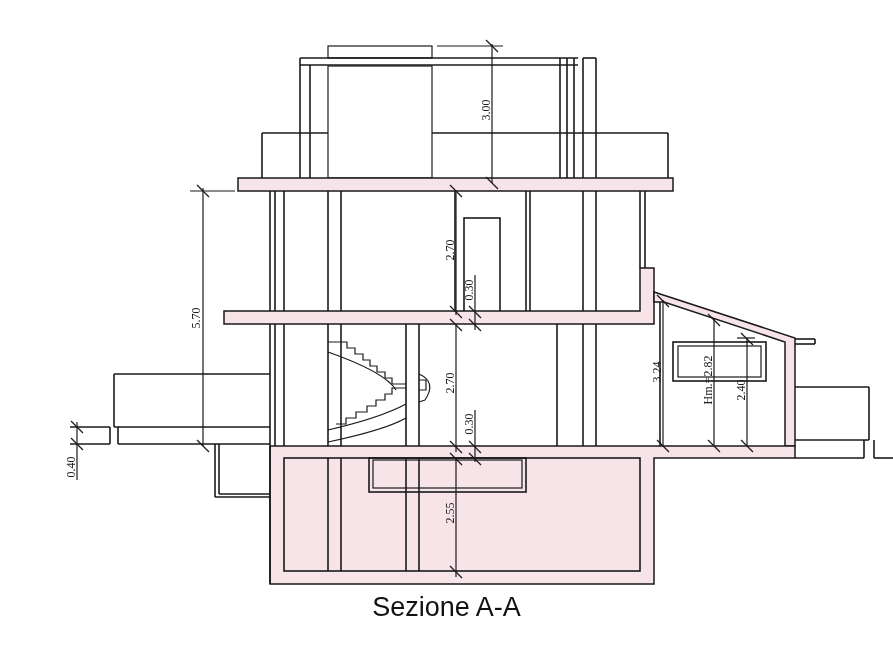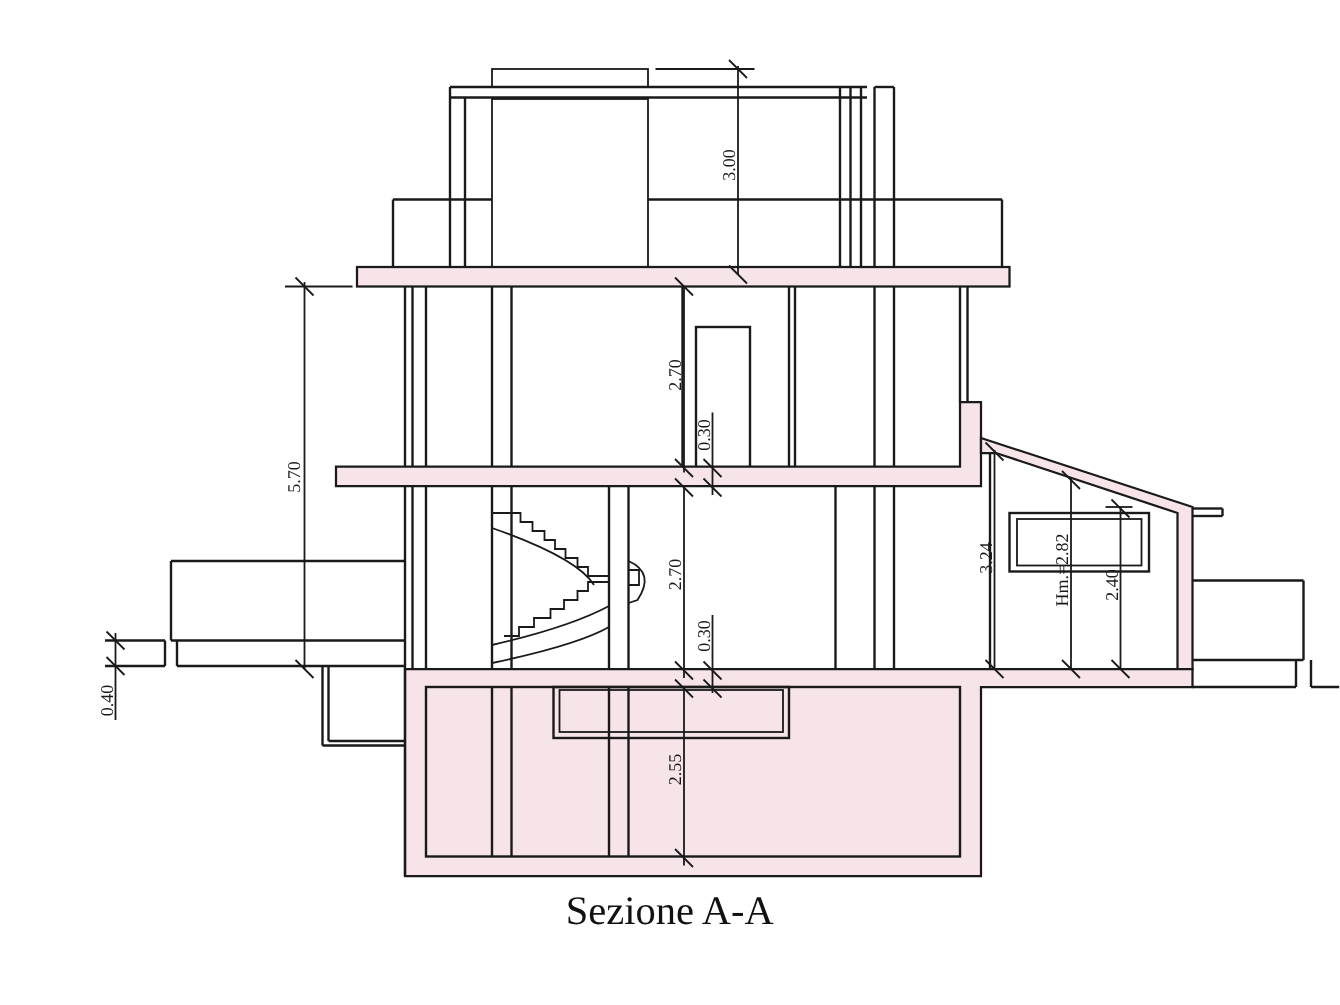--- a/index.html
+++ b/index.html
@@ -5,21 +5,21 @@
   html, body { margin:0; padding:0; background:#ffffff; }
   body { width:893px; height:670px; overflow:hidden; position:relative; }
   #drawing { position:absolute; left:0; top:0; width:893px; height:670px; }
   .ln { stroke:#1a1a1a; stroke-width:1.6; fill:none; }
   .ln2 { stroke:#1a1a1a; stroke-width:1.2; fill:none; }
   .slab { fill:#f6e4e8; stroke:#1a1a1a; stroke-width:1.5; }
   .dim { stroke:#1a1a1a; stroke-width:1.2; fill:none; }
   .tick { stroke:#1a1a1a; stroke-width:1.2; }
   .dimtxt { font-family:"Liberation Serif", "DejaVu Serif", serif; font-size:12px; fill:#1a1a1a; }
   #caption { position:absolute; left:0; width:893px; top:592px; text-align:center;
-             font-family:Liberation Serif, serif; font-size:27px; color:#111; }
+             font-family:Liberation Sans, sans-serif; font-size:27px; color:#111; }
 </style>
 </head>
 <body>
 
 <svg id="drawing" viewBox="0 0 893 670" xmlns="http://www.w3.org/2000/svg">
   <defs>
     <linearGradient id="tankGrad" x1="0" x2="1" y1="0" y2="0">
       <stop offset="0" stop-color="#c8c8c8"></stop>
       <stop offset="0.45" stop-color="#ffffff"></stop>
       <stop offset="1" stop-color="#c8c8c8"></stop>

